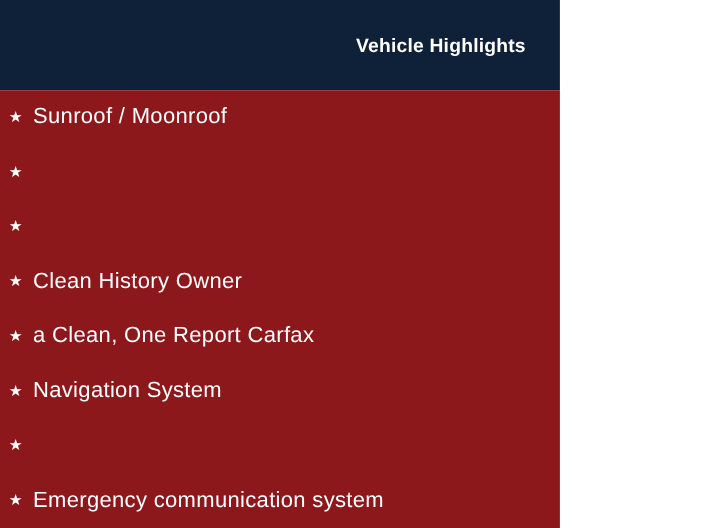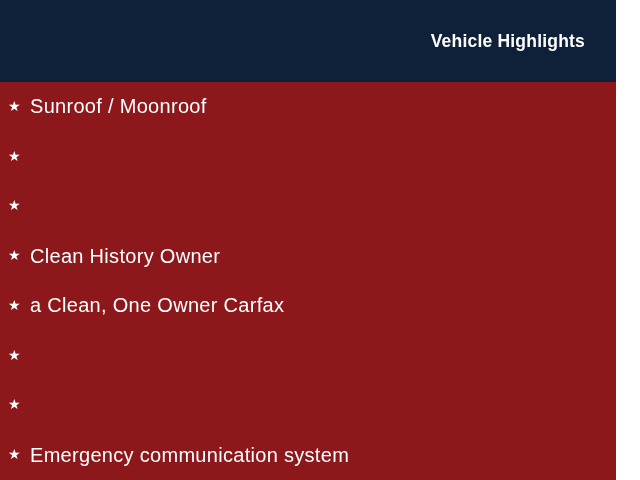--- a/index.html
+++ b/index.html
@@ -7,21 +7,21 @@
     padding: 0;
   }
   body {
     width: 640px;
     height: 480px;
     overflow: hidden;
     font-family: "Liberation Sans", sans-serif;
   }
   .card {
     position: relative;
-    width: 616px;
+    width: 509px;
     height: 480px;
   }
   .header {
     position: absolute;
     top: 0;
     left: 0;
     width: 100%;
     height: 82px;
     box-sizing: border-box;
     display: flex;
@@ -91,25 +91,26 @@
     <span class="star">★</span>
   </li>
 
   <li class="highlight-item">
     <span class="star">★</span>
     <span class="item-label">Clean History Owner</span>
   </li>
 
   <li class="highlight-item">
     <span class="star">★</span>
-    <span class="item-label">a Clean, One Owner Carfax</span>
+    <span class="item-label">a Clean, One Report Carfax</span>
   </li>
 
   <li class="highlight-item">
     <span class="star">★</span>
+    <span class="item-label">Navigation System</span>
   </li>
 
   <li class="highlight-item">
     <span class="star">★</span>
   </li>
 
   <li class="highlight-item">
     <span class="star">★</span>
     <span class="item-label">Emergency communication system</span>
   </li>

